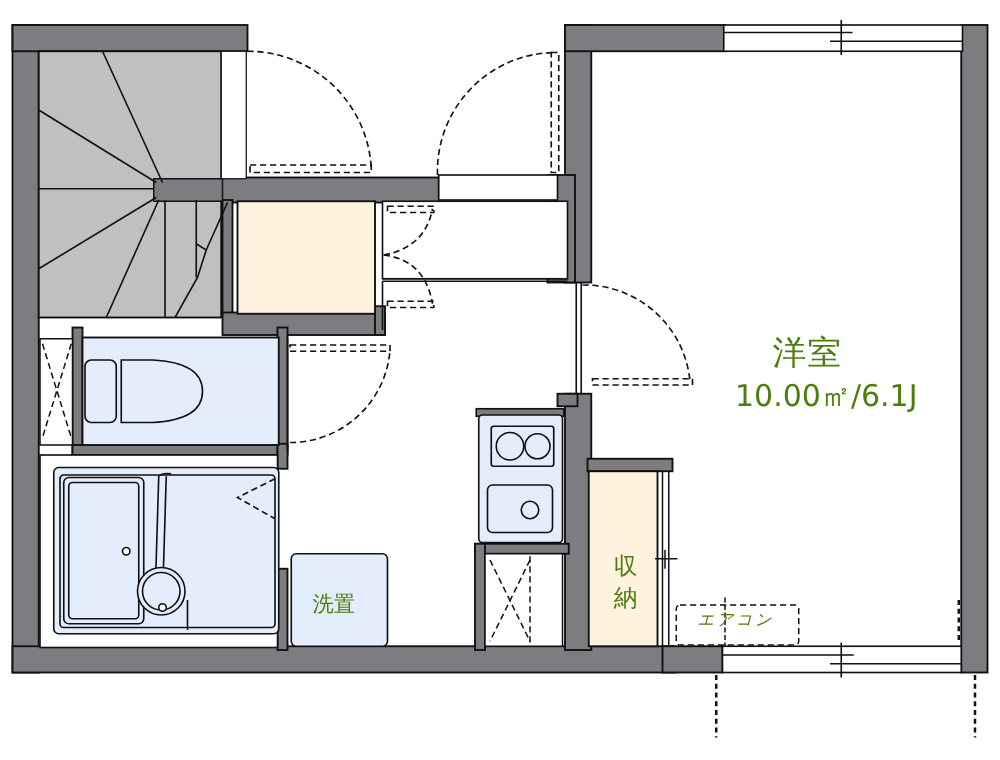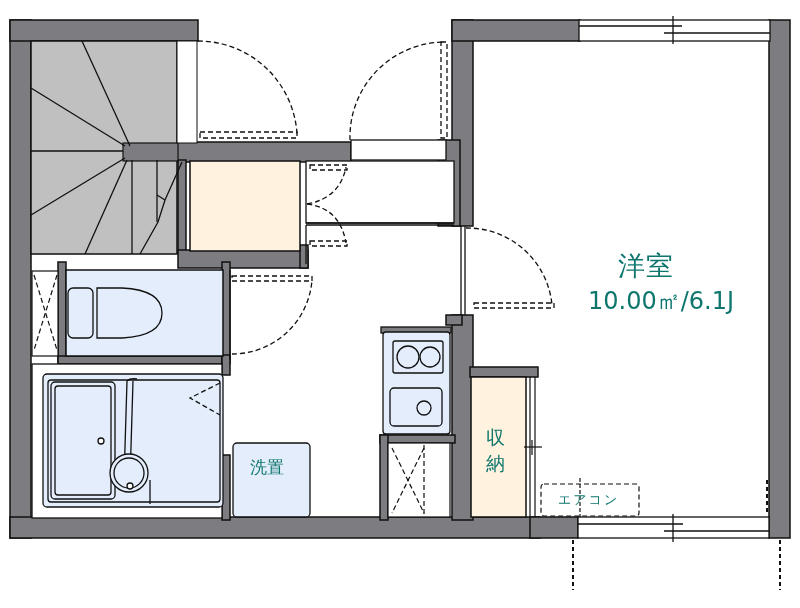--- a/index.html
+++ b/index.html
@@ -1,18 +1,18 @@
 <!DOCTYPE html>
 <html><head>
   <meta charset="utf-8">
   <style>
     html, body { margin: 0; padding: 0; background: #ffffff; }
     body { width: 800px; height: 608px; position: relative; overflow: hidden; font-family: "DejaVu Sans", sans-serif; }
     #plan { position: absolute; left: 0; top: 0; width: 800px; height: 608px; }
-    .label { position: absolute; color: #0f766e; text-align: left; white-space: nowrap; }
+    .label { position: absolute; color: #4d7c0f; text-align: right; white-space: nowrap; margin-top: 16px; }
     .room-name { font-size: 27px; letter-spacing: 1px; }
     .room-area { font-size: 24px; }
     .small-label { font-size: 17px; }
     .vert-label { font-size: 19px; line-height: 26px; width: 24px; white-space: normal; }
     .ac-label { font-size: 13px; letter-spacing: 2px; }
   </style>
 </head>
 <body>
 
 <svg id="plan" viewBox="0 0 800 608" xmlns="http://www.w3.org/2000/svg">
@@ -210,13 +210,13 @@
 <div class="label room-name" style="left:618px; top:248px;">洋室</div>
 <div class="label room-area" style="left:588px; top:285px;">10.00㎡/6.1J</div>
 
 <div class="label vert-label" style="left:486px; top:424px;">
   <div>収</div>
   <div>納</div>
 </div>
 
 <div class="label small-label" style="left:250px; top:456px;">洗置</div>
 
-<div class="label ac-label" style="left:558px; top:491px;">エアコン</div>
+<div class="label ac-label" style="left:558px; top:471px;font-style:italic;">エアコン</div>
 
 </body></html>

